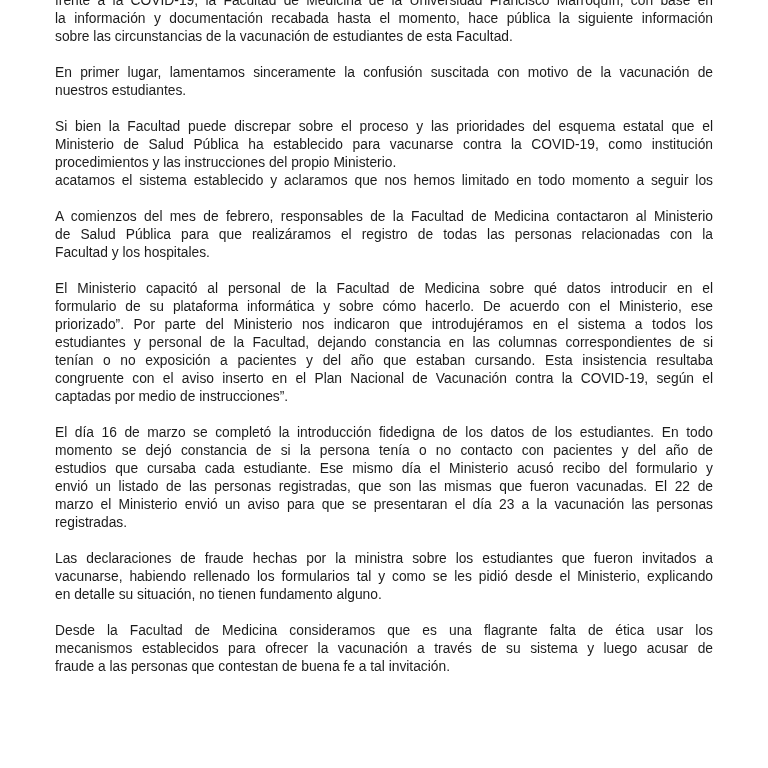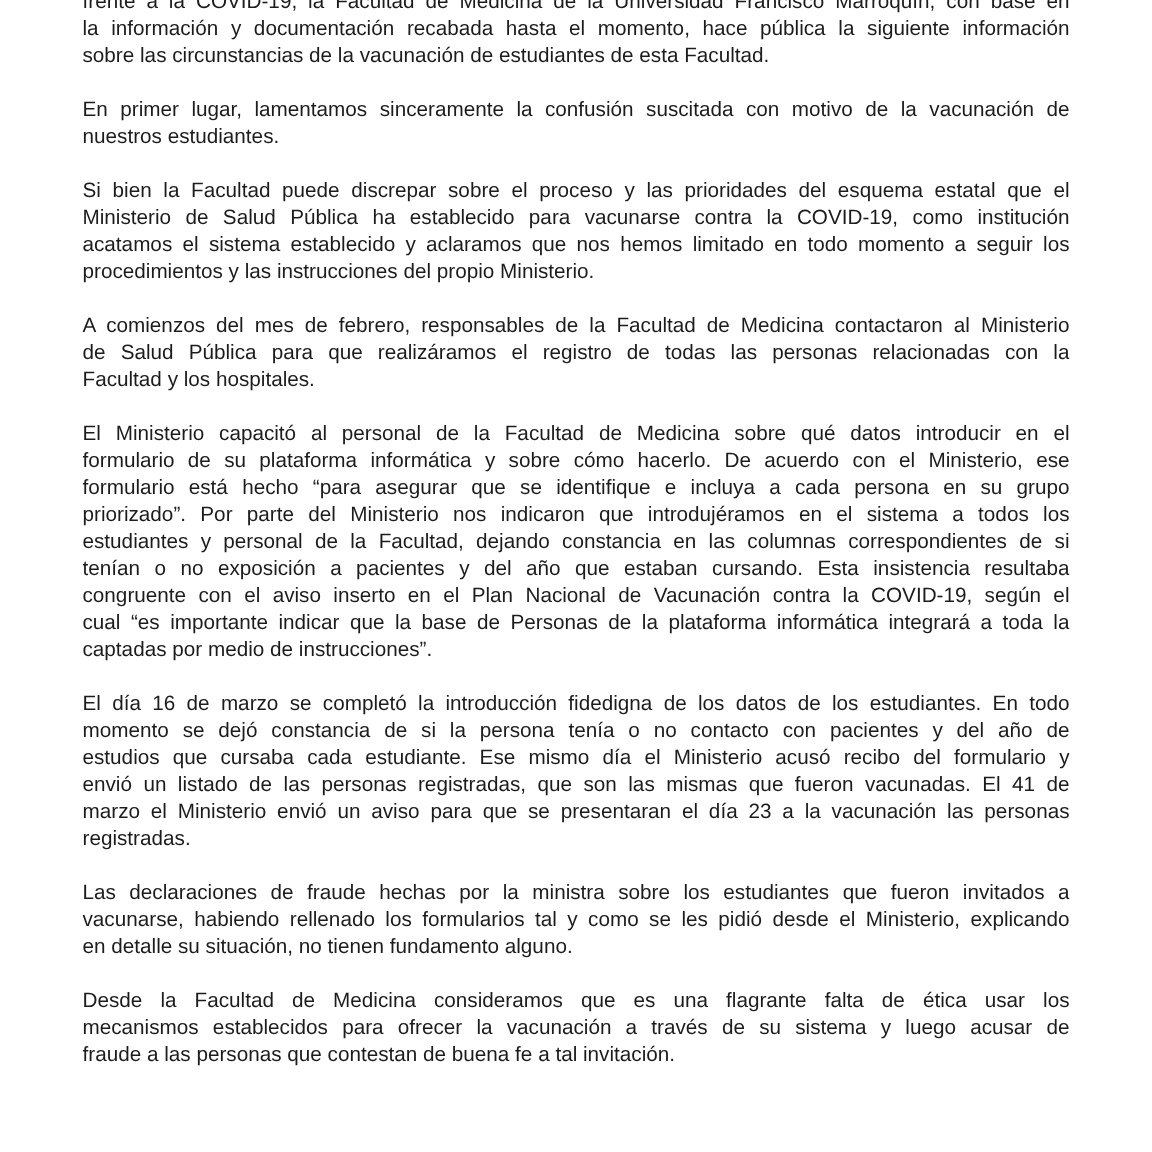--- a/index.html
+++ b/index.html
@@ -48,44 +48,42 @@
         <div class="text-line">la información y documentación recabada hasta el momento, hace pública la siguiente información</div>
         <div class="text-line last">sobre las circunstancias de la vacunación de estudiantes de esta Facultad.</div>
       </div>
       <div class="paragraph">
         <div class="text-line">En primer lugar, lamentamos sinceramente la confusión suscitada con motivo de la vacunación de</div>
         <div class="text-line last">nuestros estudiantes.</div>
       </div>
       <div class="paragraph">
         <div class="text-line">Si bien la Facultad puede discrepar sobre el proceso y las prioridades del esquema estatal que el</div>
         <div class="text-line">Ministerio de Salud Pública ha establecido para vacunarse contra la COVID-19, como institución</div>
+        <div class="text-line last">procedimientos y las instrucciones del propio Ministerio.</div>
         <div class="text-line">acatamos el sistema establecido y aclaramos que nos hemos limitado en todo momento a seguir los</div>
-        <div class="text-line last">procedimientos y las instrucciones del propio Ministerio.</div>
       </div>
       <div class="paragraph">
         <div class="text-line">A comienzos del mes de febrero, responsables de la Facultad de Medicina contactaron al Ministerio</div>
         <div class="text-line">de Salud Pública para que realizáramos el registro de todas las personas relacionadas con la</div>
         <div class="text-line last">Facultad y los hospitales.</div>
       </div>
       <div class="paragraph">
         <div class="text-line">El Ministerio capacitó al personal de la Facultad de Medicina sobre qué datos introducir en el</div>
         <div class="text-line">formulario de su plataforma informática y sobre cómo hacerlo. De acuerdo con el Ministerio, ese</div>
-        <div class="text-line">formulario está hecho “para asegurar que se identifique e incluya a cada persona en su grupo</div>
         <div class="text-line">priorizado”. Por parte del Ministerio nos indicaron que introdujéramos en el sistema a todos los</div>
         <div class="text-line">estudiantes y personal de la Facultad, dejando constancia en las columnas correspondientes de si</div>
         <div class="text-line">tenían o no exposición a pacientes y del año que estaban cursando. Esta insistencia resultaba</div>
         <div class="text-line">congruente con el aviso inserto en el Plan Nacional de Vacunación contra la COVID-19, según el</div>
-        <div class="text-line">cual “es importante indicar que la base de Personas de la plataforma informática integrará a toda la</div>
         <div class="text-line last">captadas por medio de instrucciones”.</div>
       </div>
       <div class="paragraph">
         <div class="text-line">El día 16 de marzo se completó la introducción fidedigna de los datos de los estudiantes. En todo</div>
         <div class="text-line">momento se dejó constancia de si la persona tenía o no contacto con pacientes y del año de</div>
         <div class="text-line">estudios que cursaba cada estudiante. Ese mismo día el Ministerio acusó recibo del formulario y</div>
-        <div class="text-line">envió un listado de las personas registradas, que son las mismas que fueron vacunadas. El 41 de</div>
+        <div class="text-line">envió un listado de las personas registradas, que son las mismas que fueron vacunadas. El 22 de</div>
         <div class="text-line">marzo el Ministerio envió un aviso para que se presentaran el día 23 a la vacunación las personas</div>
         <div class="text-line last">registradas.</div>
       </div>
       <div class="paragraph">
         <div class="text-line">Las declaraciones de fraude hechas por la ministra sobre los estudiantes que fueron invitados a</div>
         <div class="text-line">vacunarse, habiendo rellenado los formularios tal y como se les pidió desde el Ministerio, explicando</div>
         <div class="text-line last">en detalle su situación, no tienen fundamento alguno.</div>
       </div>
       <div class="paragraph">
         <div class="text-line">Desde la Facultad de Medicina consideramos que es una flagrante falta de ética usar los</div>

